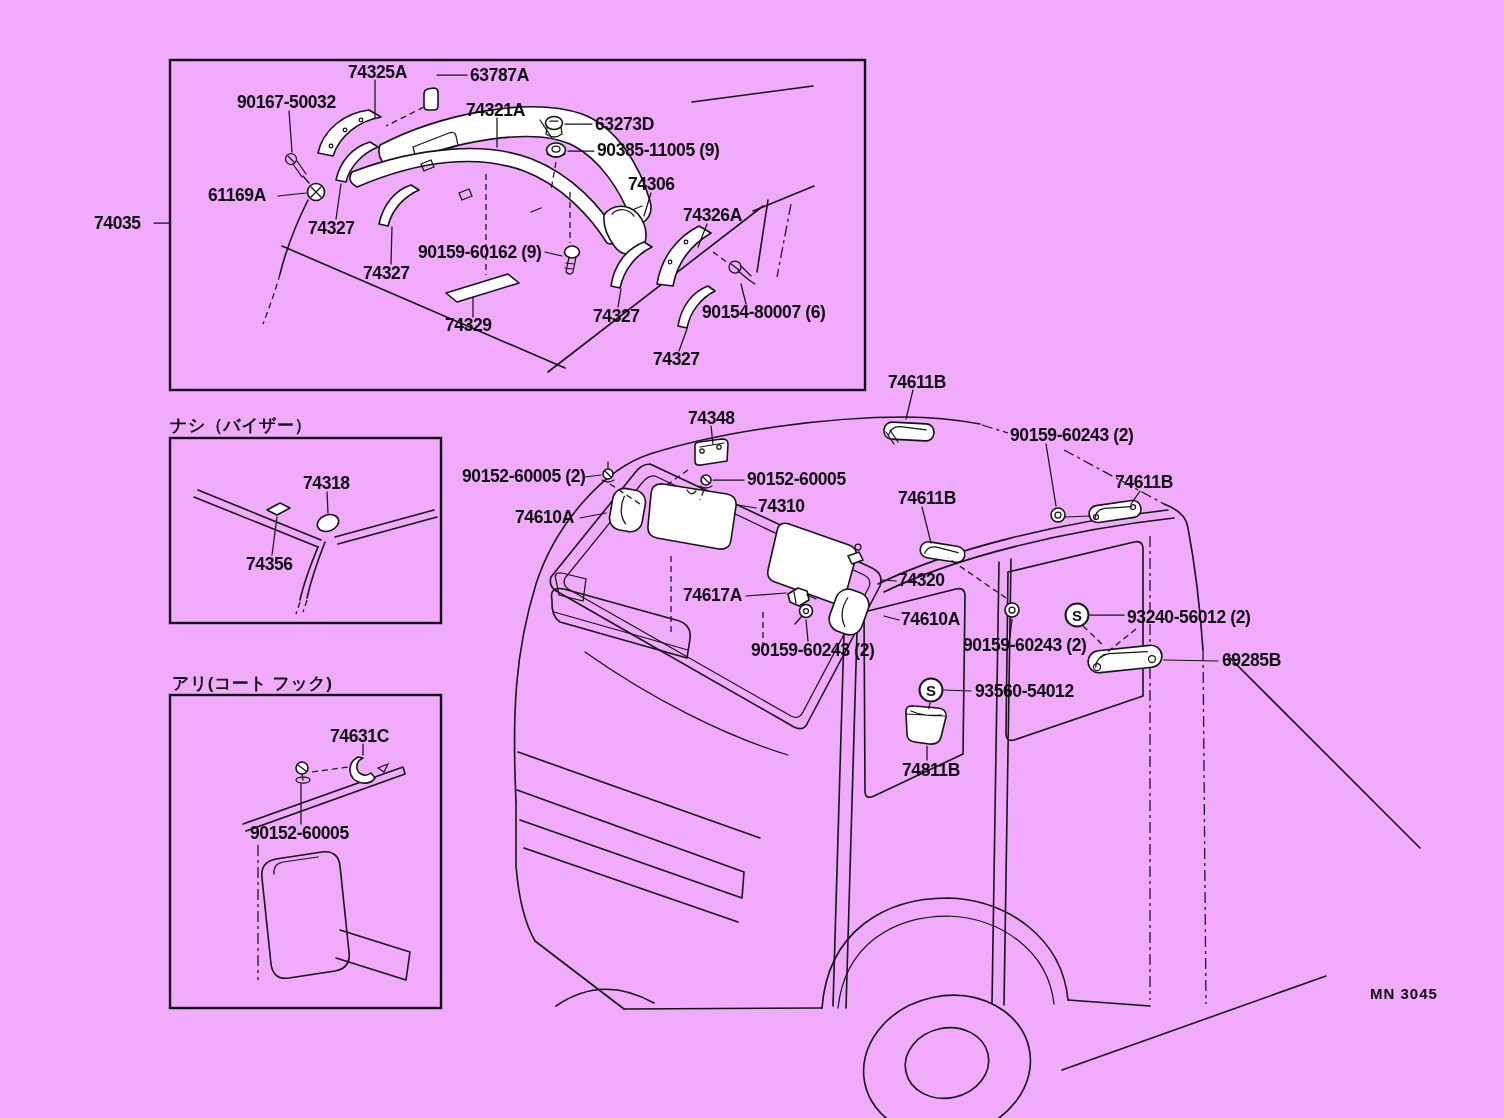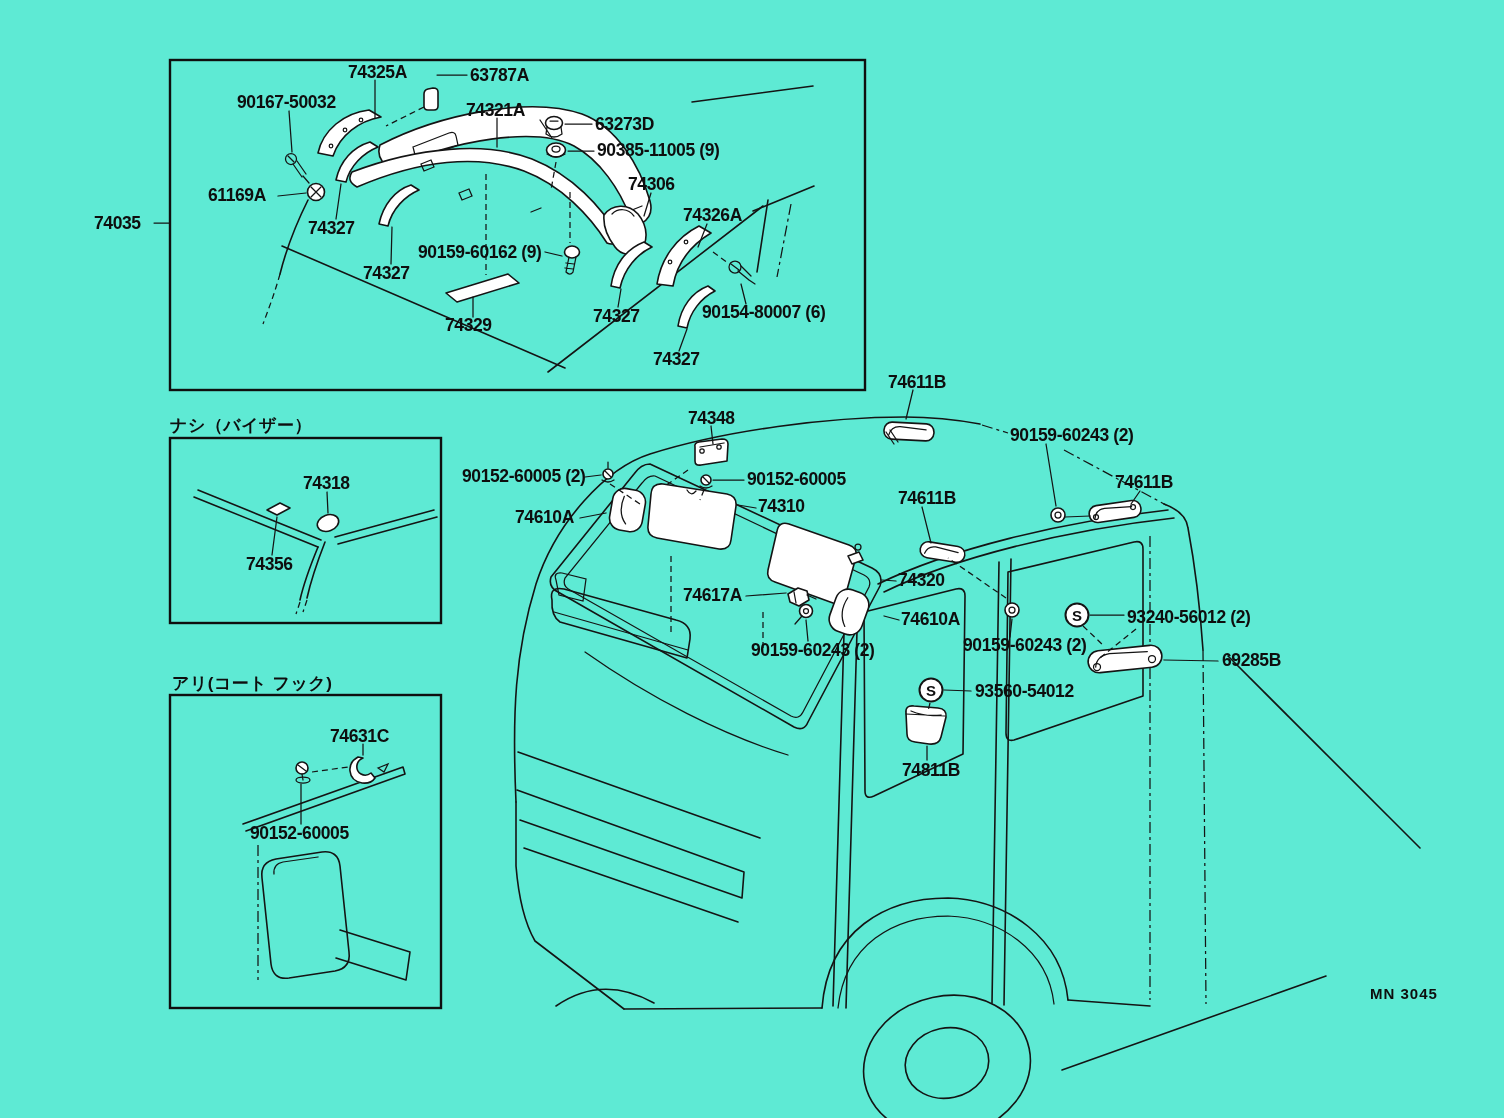--- a/index.html
+++ b/index.html
@@ -1,16 +1,16 @@
 <!DOCTYPE html>
 <html><head>
 <meta charset="utf-8">
 <style>
   html,body{margin:0;padding:0;background:#ffffff;}
-  .stage{position:relative;width:1504px;height:1118px;background:#5eead4;overflow:hidden;}
+  .stage{position:relative;width:1504px;height:1118px;background:#f0abfc;overflow:hidden;}
   svg{position:absolute;left:0;top:0;}
   text{font-family:"Liberation Sans","DejaVu Sans",sans-serif;fill:#0e0e0e;}
   .pn{font-size:17.5px;font-weight:700;letter-spacing:-0.4px;}
   .jp{font-size:17px;font-weight:700;letter-spacing:0.5px;}
   .plate{font-size:15px;font-weight:700;letter-spacing:1px;}
   .smark{font-size:15px;font-weight:700;}
   .ln{fill:none;stroke:#141414;stroke-width:1.6;stroke-linecap:round;stroke-linejoin:round;}
   .lt{fill:none;stroke:#141414;stroke-width:1.25;stroke-linecap:round;}
   .bx{fill:none;stroke:#0f0f0f;stroke-width:2.4;}
   .wf{fill:#ffffff;stroke:#141414;stroke-width:1.6;stroke-linejoin:round;}

